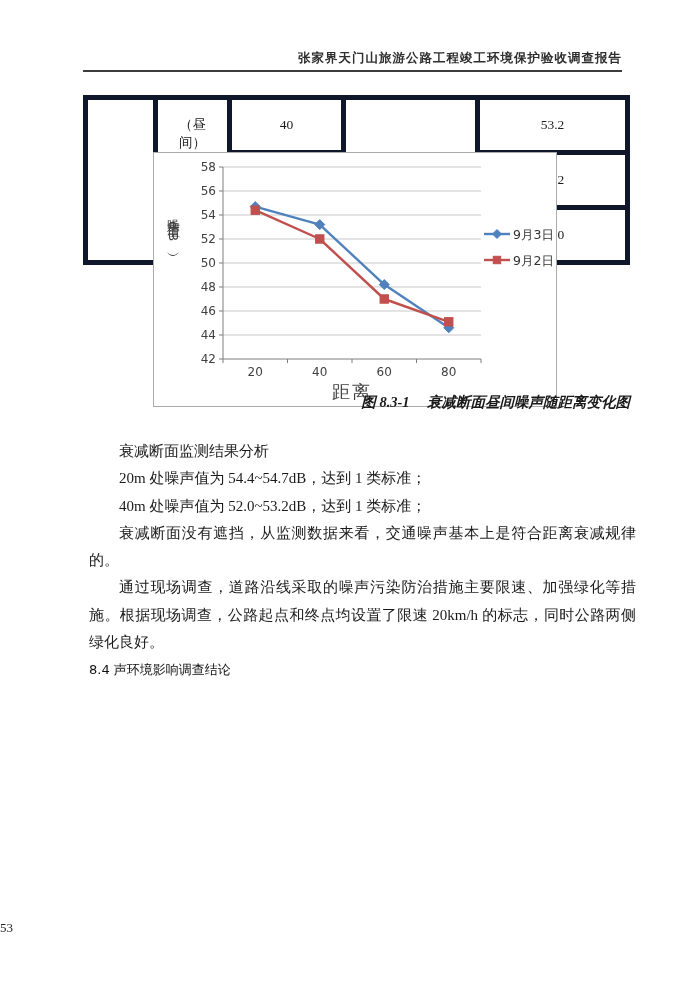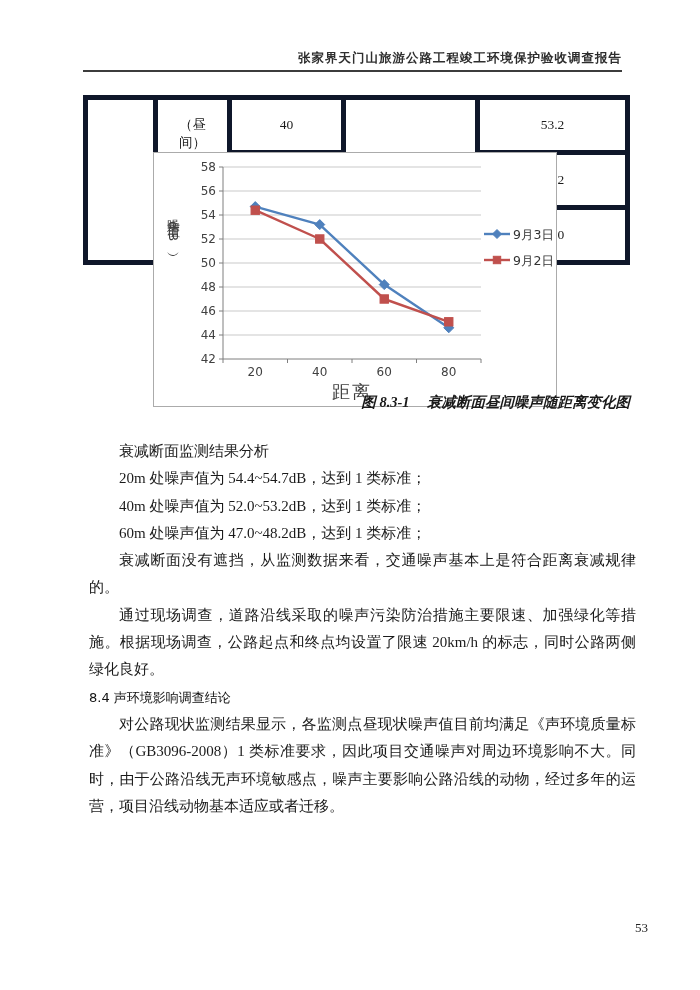--- a/index.html
+++ b/index.html
@@ -53,21 +53,21 @@
     position:absolute;left:83px;top:438px;width:547px;
     font-size:15px;line-height:27.3px;text-align:justify;color:#1a1a1a;margin-left:6px;
   }
   .body-text p{margin:0;text-indent:2em;}
   .body-text p.sec-heading{
     text-indent:0;font-family:"DejaVu Sans","Liberation Sans",sans-serif;
     font-size:13px;color:#111;
   }
   
   .footer{
-    position:absolute;left:0;top:920px;width:648px;text-align:right;
+    position:absolute;left:0;top:920px;width:648px;text-align:left;
     font-size:13px;color:#222;
   }
 </style>
 </head>
 <body>
 
 <div class="header">张家界天门山旅游公路工程竣工环境保护验收调查报告</div>
 
 <table class="dtable">
   <colgroup>
@@ -171,20 +171,18 @@
 </div>
 
 <div class="caption">
   <span>图 8.3-1</span><span class="gap"></span><span>衰减断面昼间噪声随距离变化图</span>
 </div>
 
 <div class="body-text">
   <p>衰减断面监测结果分析</p>
   <p>20m 处噪声值为 54.4~54.7dB，达到 1 类标准；</p>
   <p>40m 处噪声值为 52.0~53.2dB，达到 1 类标准；</p>
-  <p>60m 处噪声值为 47.0~48.2dB，达到 1 类标准；</p>
   <p>衰减断面没有遮挡，从监测数据来看，交通噪声基本上是符合距离衰减规律的。</p>
   <p>通过现场调查，道路沿线采取的噪声污染防治措施主要限速、加强绿化等措施。根据现场调查，公路起点和终点均设置了限速 20km/h 的标志，同时公路两侧绿化良好。</p>
   <p class="sec-heading">8.4 声环境影响调查结论</p>
-  <p>对公路现状监测结果显示，各监测点昼现状噪声值目前均满足《声环境质量标准》（GB3096-2008）1 类标准要求，因此项目交通噪声对周边环境影响不大。同时，由于公路沿线无声环境敏感点，噪声主要影响公路沿线的动物，经过多年的运营，项目沿线动物基本适应或者迁移。</p>
 </div>
 
 <div class="footer">53</div>
 
 </body></html>

